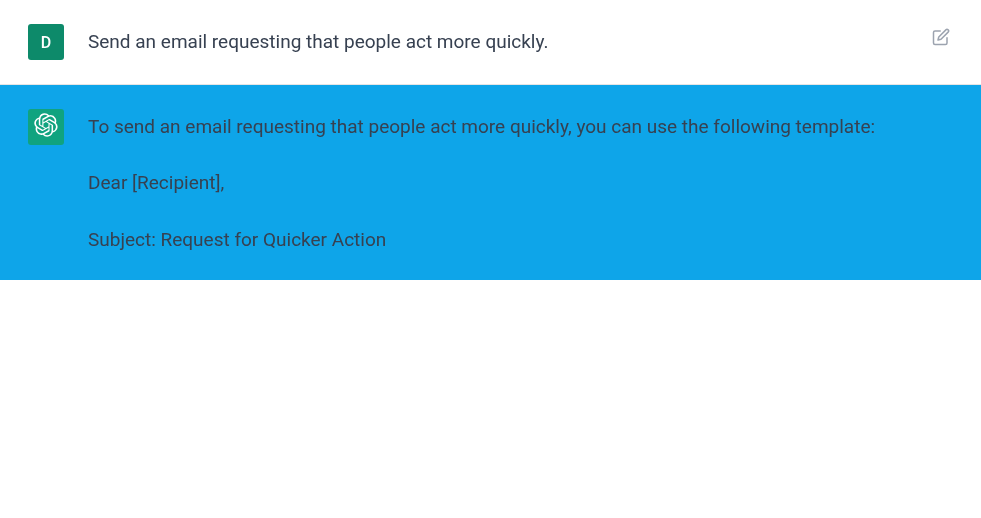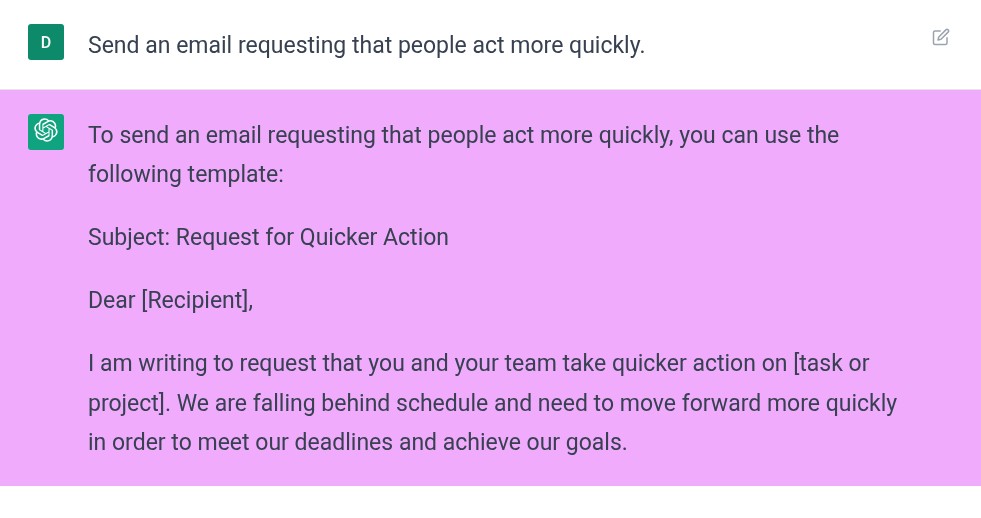--- a/index.html
+++ b/index.html
@@ -19,21 +19,21 @@
       display: flex;
       padding: 24px 28px;
       gap: 24px;
       position: relative;
     }
     .message-block.user {
       background: #ffffff;
       border-bottom: 1px solid #e5e5e5;
     }
     .message-block.assistant {
-      background: #f0abfc;
+      background: #0ea5e9;
     }
     .avatar {
       width: 36px;
       height: 36px;
       border-radius: 3px;
       display: flex;
       align-items: center;
       justify-content: center;
       flex-shrink: 0;
       font-weight: 500;
@@ -46,21 +46,21 @@
     .avatar.assistant-avatar {
       background: #10a37f;
       color: #ffffff;
     }
     .assistant-avatar svg {
       width: 24px;
       height: 24px;
     }
     .message-content {
       flex: 1;
-      font-size: 23px;
+      font-size: 19px;
       line-height: 1.7;
       color: #374151;
       padding-top: 2px;
       padding-right: 40px;
     }
     .message-content p {
       margin-bottom: 24px;
     }
     .message-content p:last-child {
       margin-bottom: 0;
@@ -112,17 +112,16 @@
 <div class="message-block assistant">
   <div class="avatar assistant-avatar">
     <span>
       <svg viewBox="0 0 41 41" fill="none" xmlns="http://www.w3.org/2000/svg">
         <path d="M37.532 16.87a9.963 9.963 0 0 0-.856-8.184 10.078 10.078 0 0 0-10.855-4.835A9.964 9.964 0 0 0 18.306.5a10.079 10.079 0 0 0-9.614 6.977 9.967 9.967 0 0 0-6.664 4.834 10.08 10.08 0 0 0 1.24 11.817 9.965 9.965 0 0 0 .856 8.185 10.079 10.079 0 0 0 10.855 4.835 9.965 9.965 0 0 0 7.516 3.35 10.078 10.078 0 0 0 9.617-6.981 9.967 9.967 0 0 0 6.663-4.834 10.079 10.079 0 0 0-1.243-11.813ZM22.498 37.886a7.474 7.474 0 0 1-4.799-1.735c.061-.033.168-.091.237-.134l7.964-4.6a1.294 1.294 0 0 0 .655-1.134V19.054l3.366 1.944a.12.12 0 0 1 .066.092v9.299a7.505 7.505 0 0 1-7.49 7.496ZM6.392 31.006a7.471 7.471 0 0 1-.894-5.023c.06.036.162.099.237.141l7.964 4.6a1.297 1.297 0 0 0 1.308 0l9.724-5.614v3.888a.12.12 0 0 1-.048.103l-8.051 4.649a7.504 7.504 0 0 1-10.24-2.744ZM4.297 13.62A7.469 7.469 0 0 1 8.2 10.333c0 .068-.004.19-.004.274v9.201a1.294 1.294 0 0 0 .654 1.132l9.723 5.614-3.366 1.944a.12.12 0 0 1-.114.01L7.04 23.856a7.504 7.504 0 0 1-2.743-10.237Zm27.658 6.437-9.724-5.615 3.367-1.943a.121.121 0 0 1 .113-.01l8.052 4.648a7.498 7.498 0 0 1-1.158 13.528v-9.476a1.293 1.293 0 0 0-.65-1.132Zm3.35-5.043c-.059-.037-.162-.099-.236-.141l-7.965-4.6a1.298 1.298 0 0 0-1.308 0l-9.723 5.614v-3.888a.12.12 0 0 1 .048-.103l8.05-4.645a7.497 7.497 0 0 1 11.135 7.763Zm-21.063 6.929-3.367-1.944a.12.12 0 0 1-.065-.092v-9.299a7.497 7.497 0 0 1 12.293-5.756 6.94 6.94 0 0 0-.236.134l-7.965 4.6a1.294 1.294 0 0 0-.654 1.132l-.006 11.225Zm1.829-3.943 4.33-2.501 4.332 2.5v5l-4.331 2.5-4.331-2.5V18Z" fill="white"></path>
       </svg>
     </span>
   </div>
   <div class="message-content">
     <p>To send an email requesting that people act more quickly, you can use the following template:</p>
+    <p>Dear [Recipient],</p>
     <p>Subject: Request for Quicker Action</p>
-    <p>Dear [Recipient],</p>
-    <p>I am writing to request that you and your team take quicker action on [task or project]. We are falling behind schedule and need to move forward more quickly in order to meet our deadlines and achieve our goals.</p>
   </div>
 </div>
 
 </body></html>

